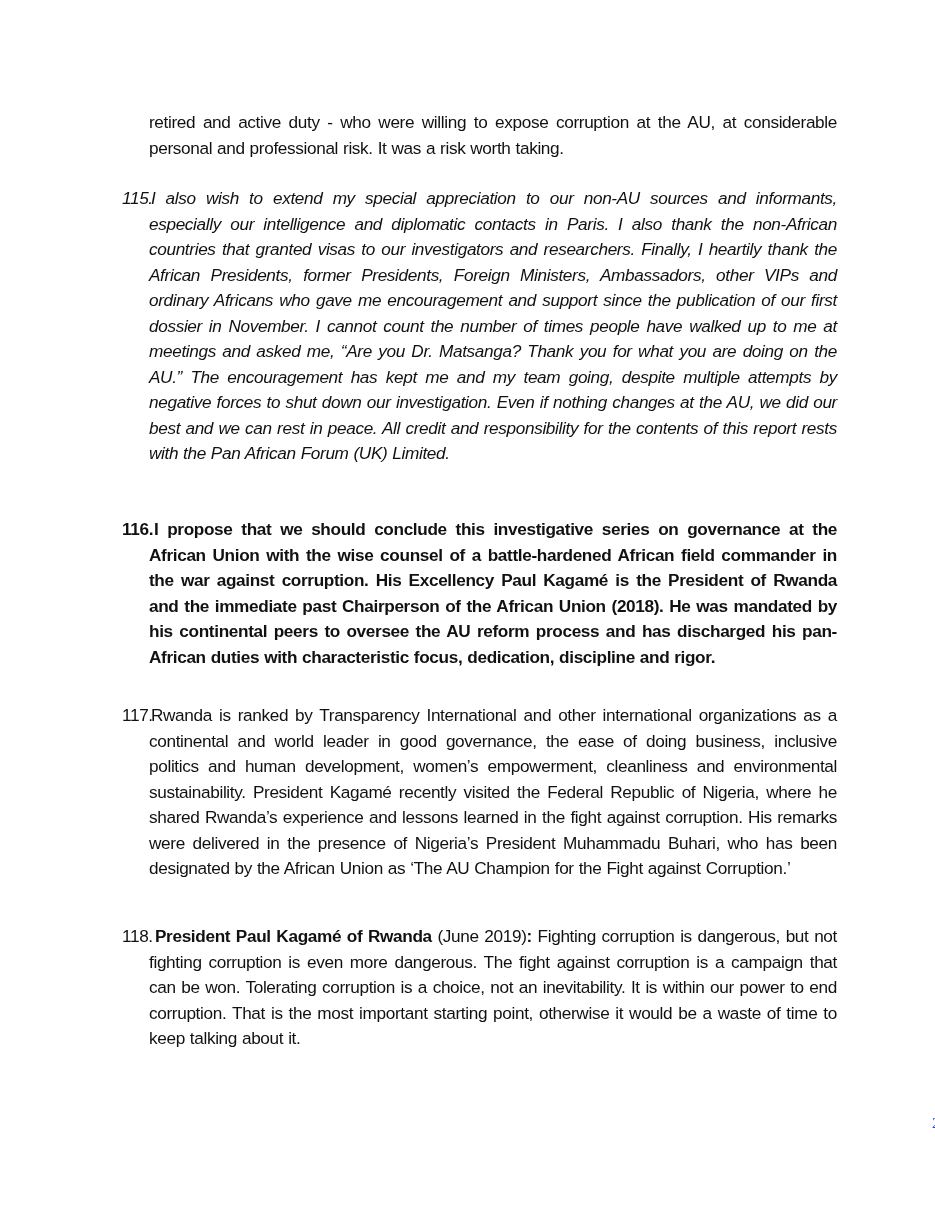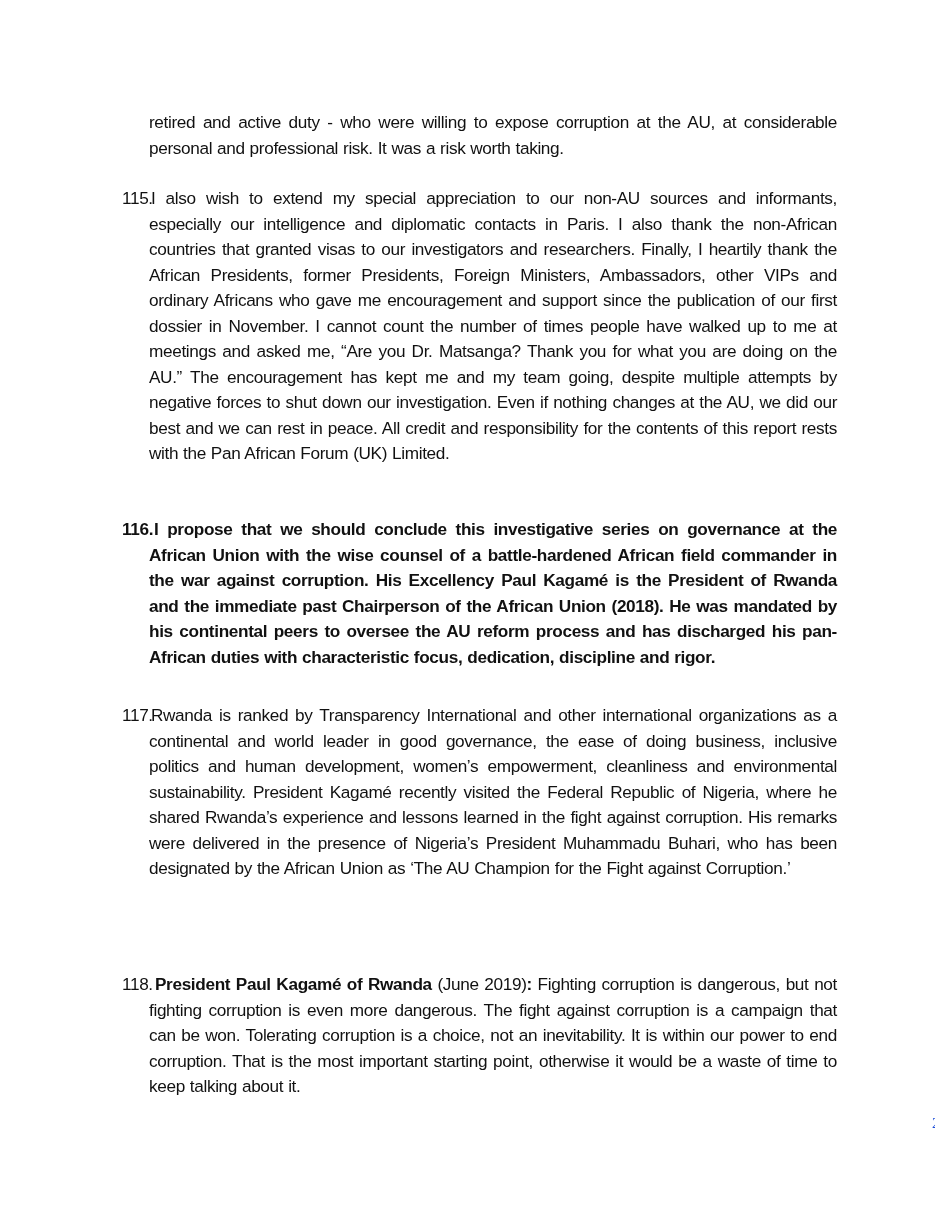--- a/index.html
+++ b/index.html
@@ -59,31 +59,31 @@
   </style>
 </head>
 <body>
 
 <div class="page">
 
   <p class="para" style="top:110px;">
     <span>retired and active duty - who were willing to expose corruption at the AU, at considerable personal and professional risk. It was a risk worth taking.</span>
   </p>
 
-  <p class="para" style="top:186px;">
+  <p class="para" style="top:186px;font-style:italic;">
     <span class="num">115.</span><span class="first-line-indent"></span><span>I also wish to extend my special appreciation to our non-AU sources and informants, especially our intelligence and diplomatic contacts in Paris. I also thank the non-African countries that granted visas to our investigators and researchers. Finally, I heartily thank the African Presidents, former Presidents, Foreign Ministers, Ambassadors, other VIPs and ordinary Africans who gave me encouragement and support since the publication of our first dossier in November. I cannot count the number of times people have walked up to me at meetings and asked me, “Are you Dr. Matsanga? Thank you for what you are doing on the AU.” The encouragement has kept me and my team going, despite multiple attempts by negative forces to shut down our investigation. Even if nothing changes at the AU, we did our best and we can rest in peace. All credit and responsibility for the contents of this report rests with the Pan African Forum (UK) Limited.</span>
   </p>
 
   <p class="para" style="top:517px;font-weight:bold;">
     <span class="num">116.</span><span class="first-line-indent" style="width:5px;"></span><span>I propose that we should conclude this investigative series on governance at the African Union with the wise counsel of a battle-hardened African field commander in the war against corruption. His Excellency Paul Kagamé is the President of Rwanda and the immediate past Chairperson of the African Union (2018). He was mandated by his continental peers to oversee the AU reform process and has discharged his pan-African duties with characteristic focus, dedication, discipline and rigor.</span>
   </p>
 
   <p class="para" style="top:695px;margin-top:8px;">
     <span class="num">117.</span><span class="first-line-indent"></span><span>Rwanda is ranked by Transparency International and other international organizations as a continental and world leader in good governance, the ease of doing business, inclusive politics and human development, women’s empowerment, cleanliness and environmental sustainability. President Kagamé recently visited the Federal Republic of Nigeria, where he shared Rwanda’s experience and lessons learned in the fight against corruption. His remarks were delivered in the presence of Nigeria’s President Muhammadu Buhari, who has been designated by the African Union as ‘The AU Champion for the Fight against Corruption.’</span>
   </p>
 
-  <p class="para" style="top:924px;margin-top:48px;">
+  <p class="para" style="top:924px;">
     <span class="num">118.</span><span class="first-line-indent" style="width:6px;"></span><span class="bold">President Paul Kagamé of Rwanda</span><span> (June 2019)</span><span class="bold">:</span><span> Fighting corruption is dangerous, but not fighting corruption is even more dangerous. The fight against corruption is a campaign that can be won. Tolerating corruption is a choice, not an inevitability. It is within our power to end corruption. That is the most important starting point, otherwise it would be a waste of time to keep talking about it.</span>
   </p>
 
   <div class="page-number">29</div>
 
 </div>
 
 </body></html>

